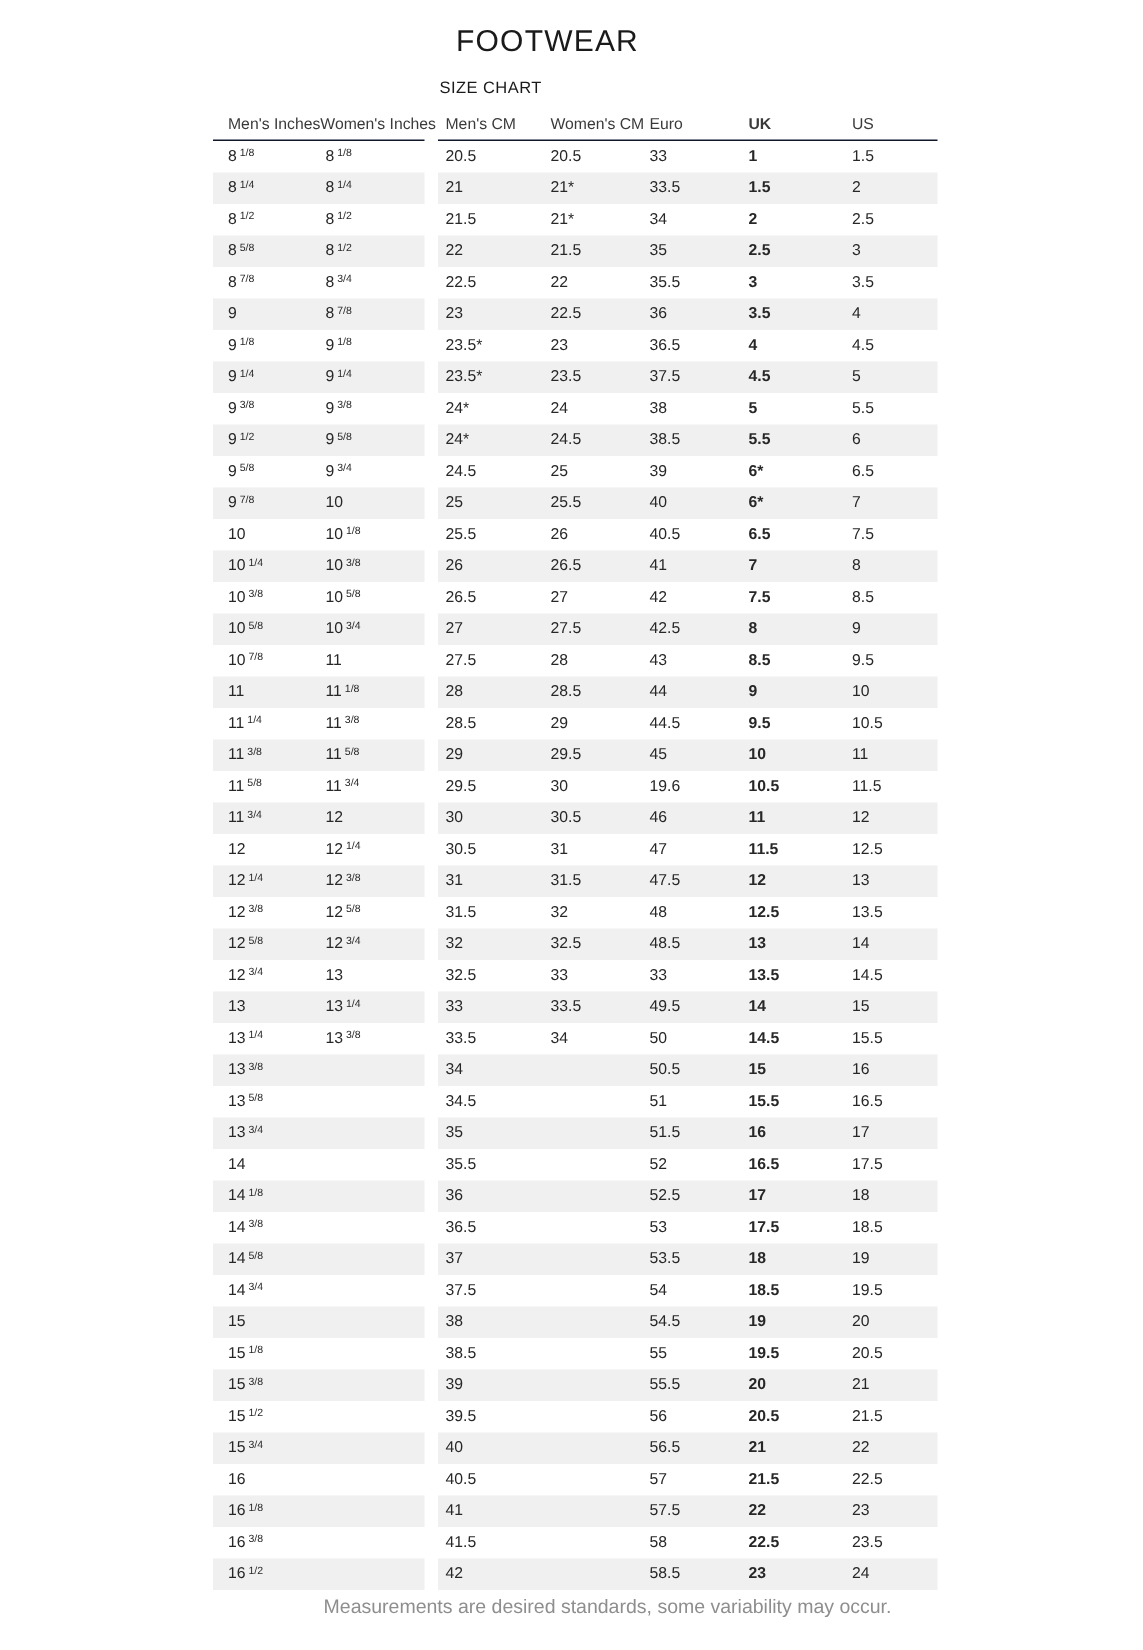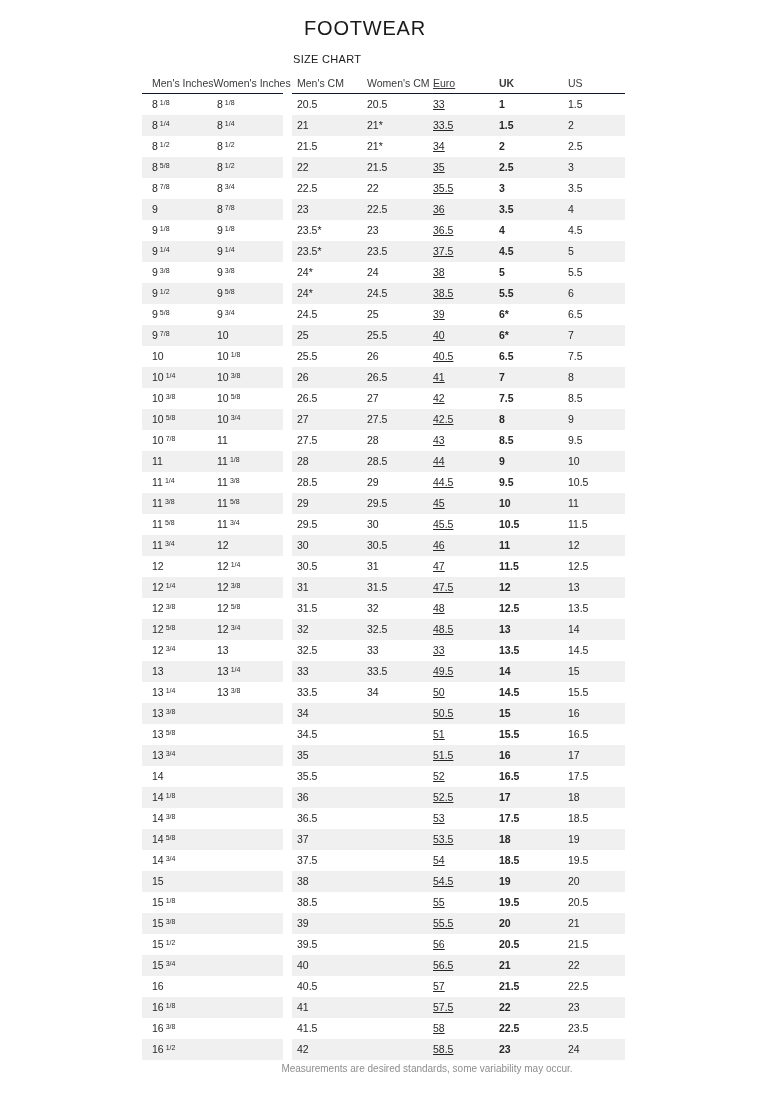--- a/index.html
+++ b/index.html
@@ -55,36 +55,36 @@
     font-size: 10.5px;
     white-space: nowrap;
   }
   .rows .row:nth-child(even) { background: #f0f0f0; }
   
   .c-l1 { width: 75px; padding-left: 10px; }
   .c-l2 { flex: 1; }
   
   .c-r1 { width: 70px; padding-left: 5px; }
   .c-r2 { width: 66px; padding-left: 5px; }
-  .c-r3 { width: 66px; padding-left: 5px; text-decoration: underline; }
+  .c-r3 { width: 66px; padding-left: 5px; }
   .c-r4 { width: 69px; padding-left: 5px; font-weight: bold; }
   .c-r5 { flex: 1;     padding-left: 5px; }
   sup.frac {
     font-size: 7px;
     line-height: 0;
     vertical-align: 3.5px;
     margin-left: 2px;
     letter-spacing: 0;
   }
   .footnote {
     position: absolute;
     top: 1063px;
-    left: 427px;
+    left: 405px;
     transform: translateX(-50%);
-    font-size: 10px;
+    font-size: 13px;
     color: #8e8e8e;
     white-space: nowrap;
   }
 </style>
 </head>
 <body>
 
 <div class="page">
 
   <div class="title">FOOTWEAR</div>
@@ -429,21 +429,21 @@
         <div class="row">
           <div class="c-r1">29</div>
           <div class="c-r2">29.5</div>
           <div class="c-r3">45</div>
           <div class="c-r4">10</div>
           <div class="c-r5">11</div>
         </div>
         <div class="row">
           <div class="c-r1">29.5</div>
           <div class="c-r2">30</div>
-          <div class="c-r3">45.5</div>
+          <div class="c-r3">19.6</div>
           <div class="c-r4">10.5</div>
           <div class="c-r5">11.5</div>
         </div>
         <div class="row">
           <div class="c-r1">30</div>
           <div class="c-r2">30.5</div>
           <div class="c-r3">46</div>
           <div class="c-r4">11</div>
           <div class="c-r5">12</div>
         </div>

